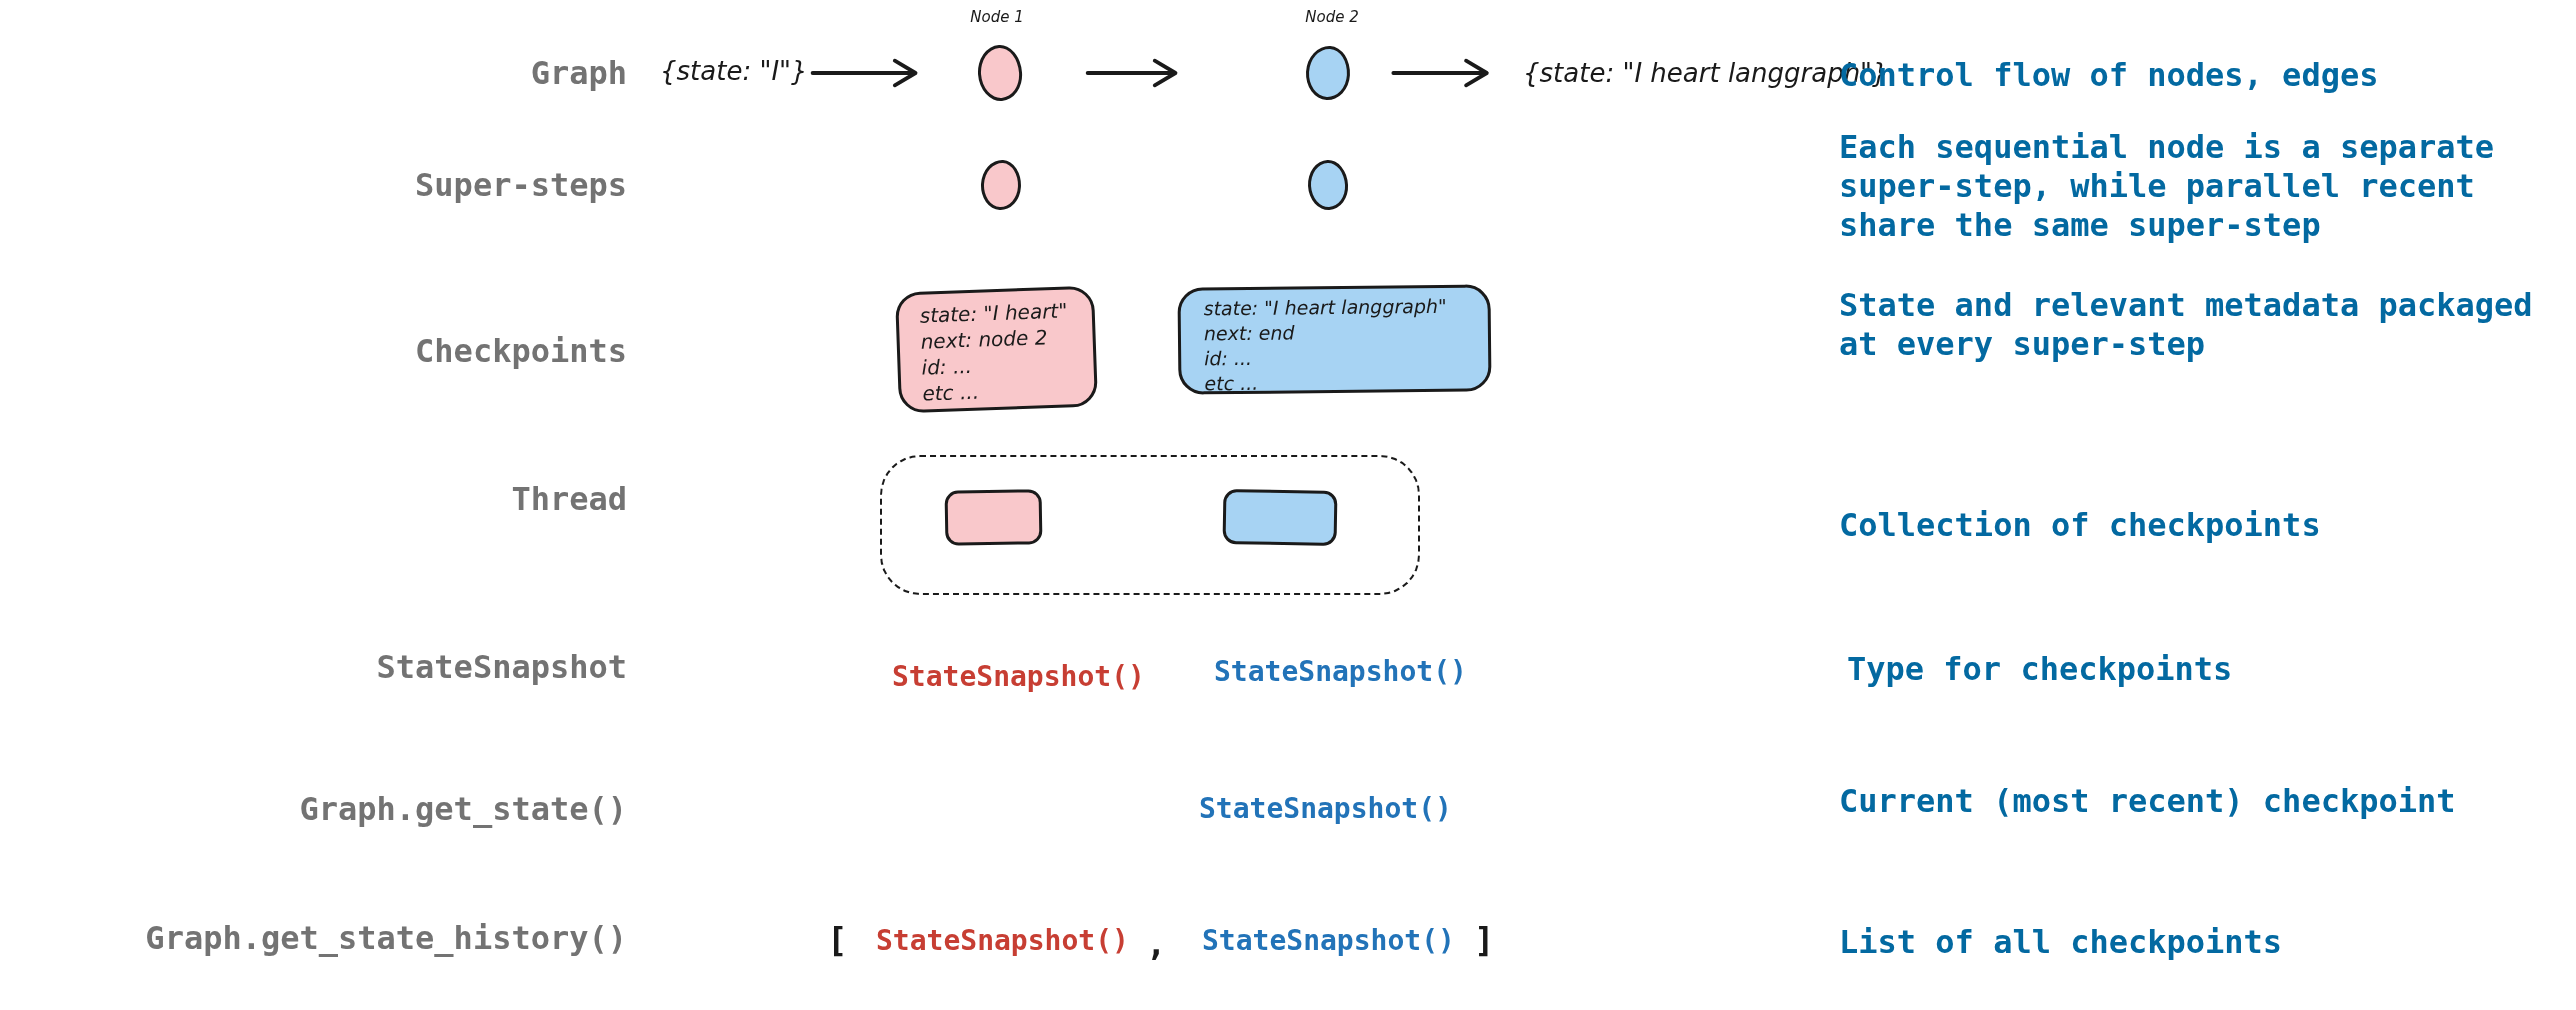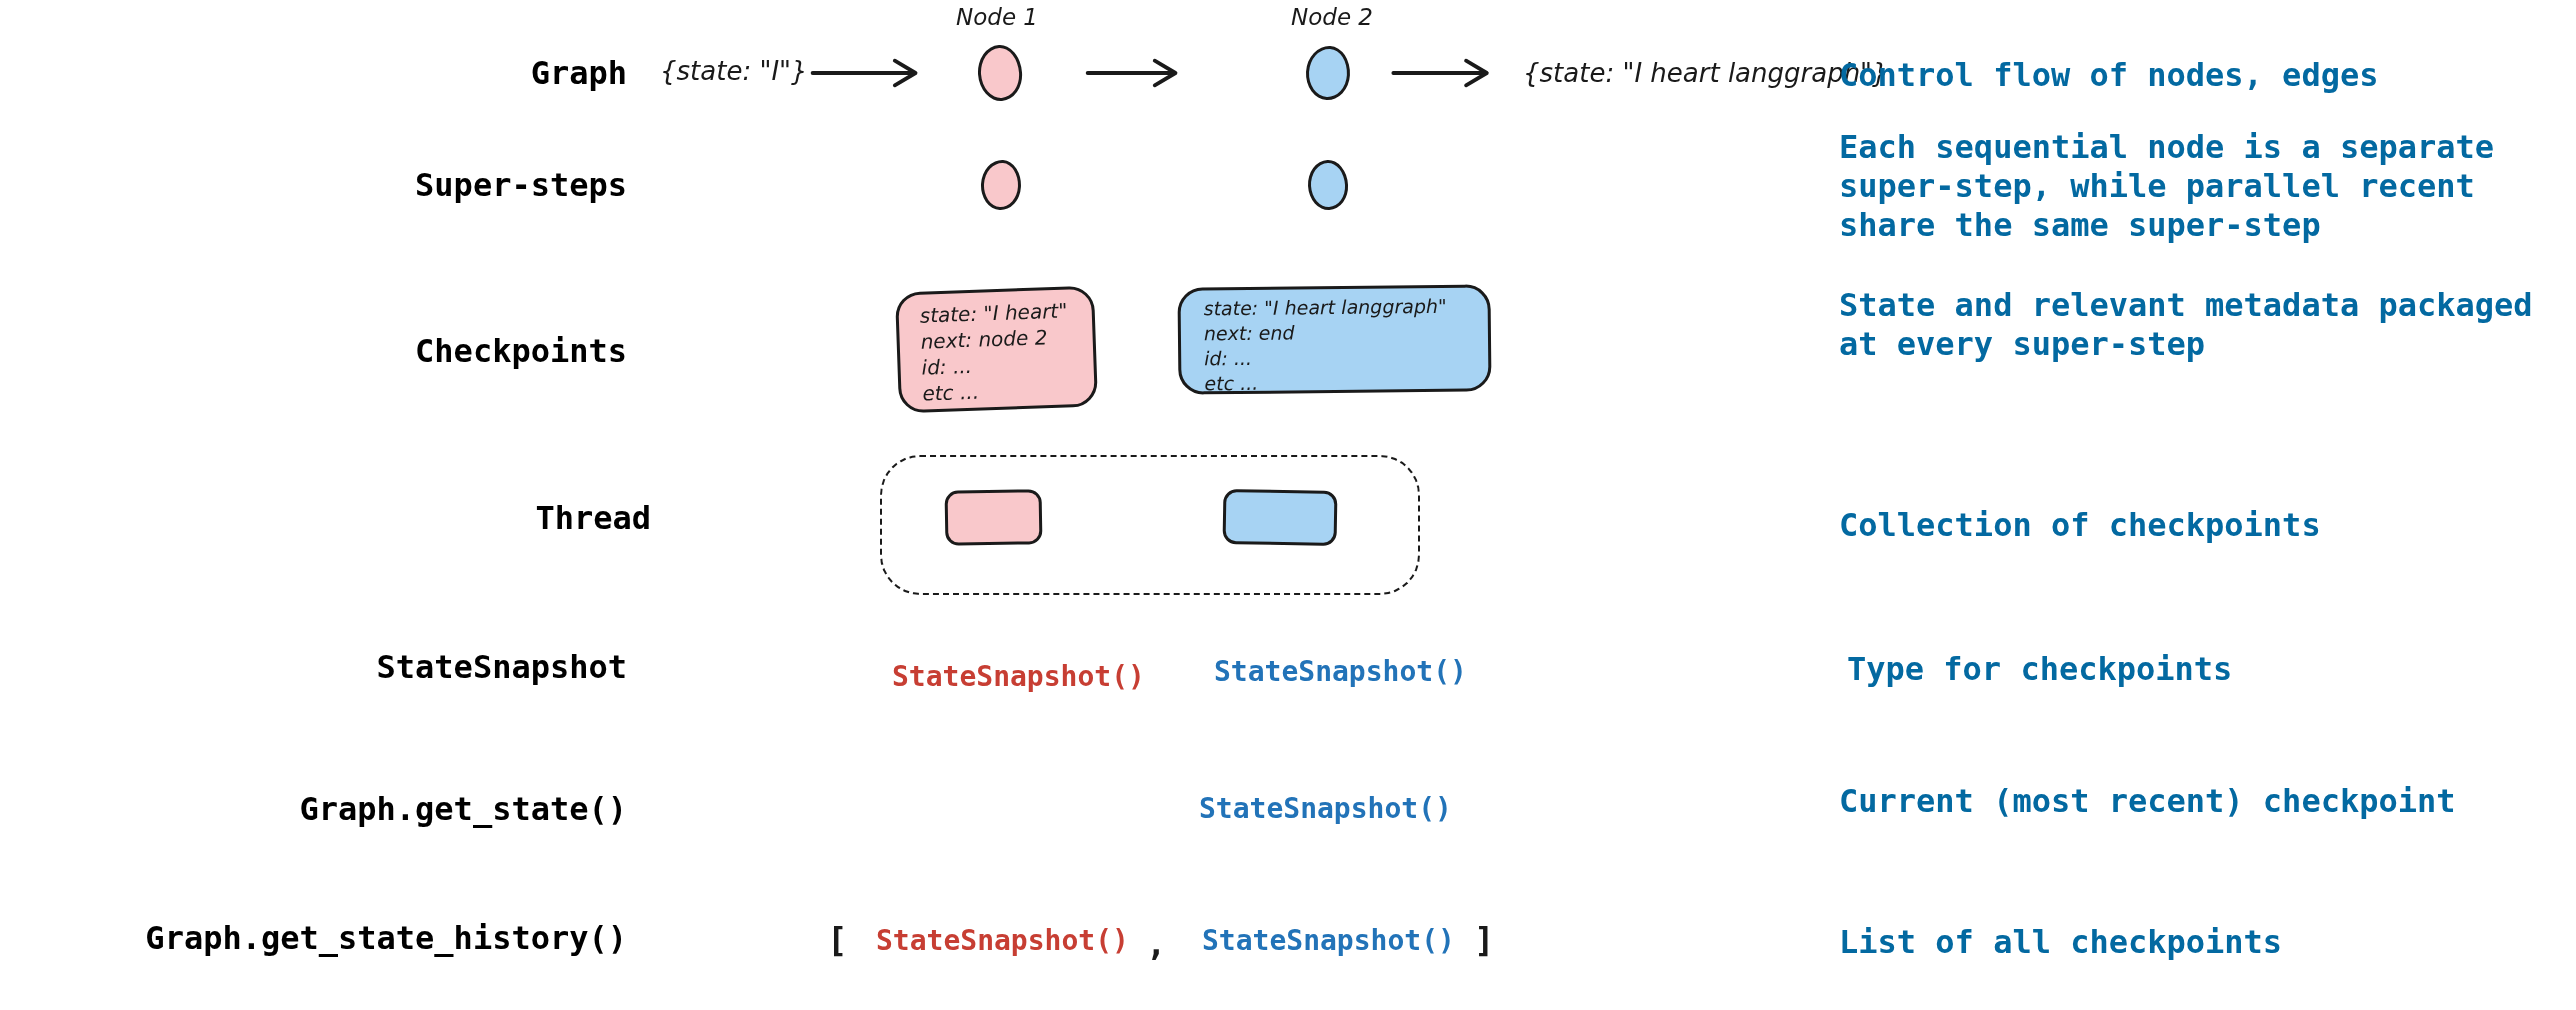--- a/index.html
+++ b/index.html
@@ -11,40 +11,40 @@
     overflow:hidden;
     font-family:"DejaVu Sans Mono", monospace;
     color:#1a1a1a;
   }
   .abs{position:absolute;}
   
   .lbl{
     left:0; width:627px;
     text-align:right;
     font:700 32px/38px "DejaVu Sans Mono", monospace;
-    color:#000000;
+    color:#737373;
     white-space:nowrap;
   }
   
   .desc{
     left:1839px;
     font:700 32px/39px "DejaVu Sans Mono", monospace;
     color:#0369a1;
     white-space:nowrap;
   }
   
   .hand{
     font-family:"DejaVu Sans", sans-serif;
     font-style:italic;
     font-weight:500;
     color:#1a1a1a;
     white-space:nowrap;
   }
   .hand-lg{font-size:26px;line-height:31px;}
-  .hand-md{font-size:23px;line-height:27px;}
+  .hand-md{font-size:15px;line-height:27px;}
   
   .node{
     border:3.8px solid #1a1a1a;
     border-radius:52% 48% 50% 50% / 50% 52% 48% 50%;
     box-sizing:border-box;
   }
   .pink{background:#F9C8CB;}
   .blue{background:#A7D3F3;}
   
   .chkbox{
@@ -139,21 +139,21 @@
     <div class="chk-line">next: end</div>
     <div class="chk-line">id: ...</div>
     <div class="chk-line">etc ...</div>
   </div>
 
   <div class="abs desc" style="top:286px;">
     <div>State and relevant metadata packaged</div>
     <div>at every super-step</div>
   </div>
 
-  <div class="abs lbl" style="top:499px;padding-left:24px;">Thread</div>
+  <div class="abs lbl" style="top:480px;">Thread</div>
 
   <div class="abs thread-box" style="left:880px;top:455px;width:540px;height:140px;"></div>
   <div class="abs mini-rect pink" style="left:945px;top:490px;width:97px;height:55px;transform:rotate(-1deg);"></div>
   <div class="abs mini-rect blue" style="left:1223px;top:490px;width:114px;height:55px;transform:rotate(1deg);"></div>
 
   <div class="abs desc" style="top:506px;">Collection of checkpoints</div>
 
   <div class="abs lbl" style="top:648px;">StateSnapshot</div>
 
   <div class="abs code code-red" style="left:892px;top:660px;">StateSnapshot()</div>

